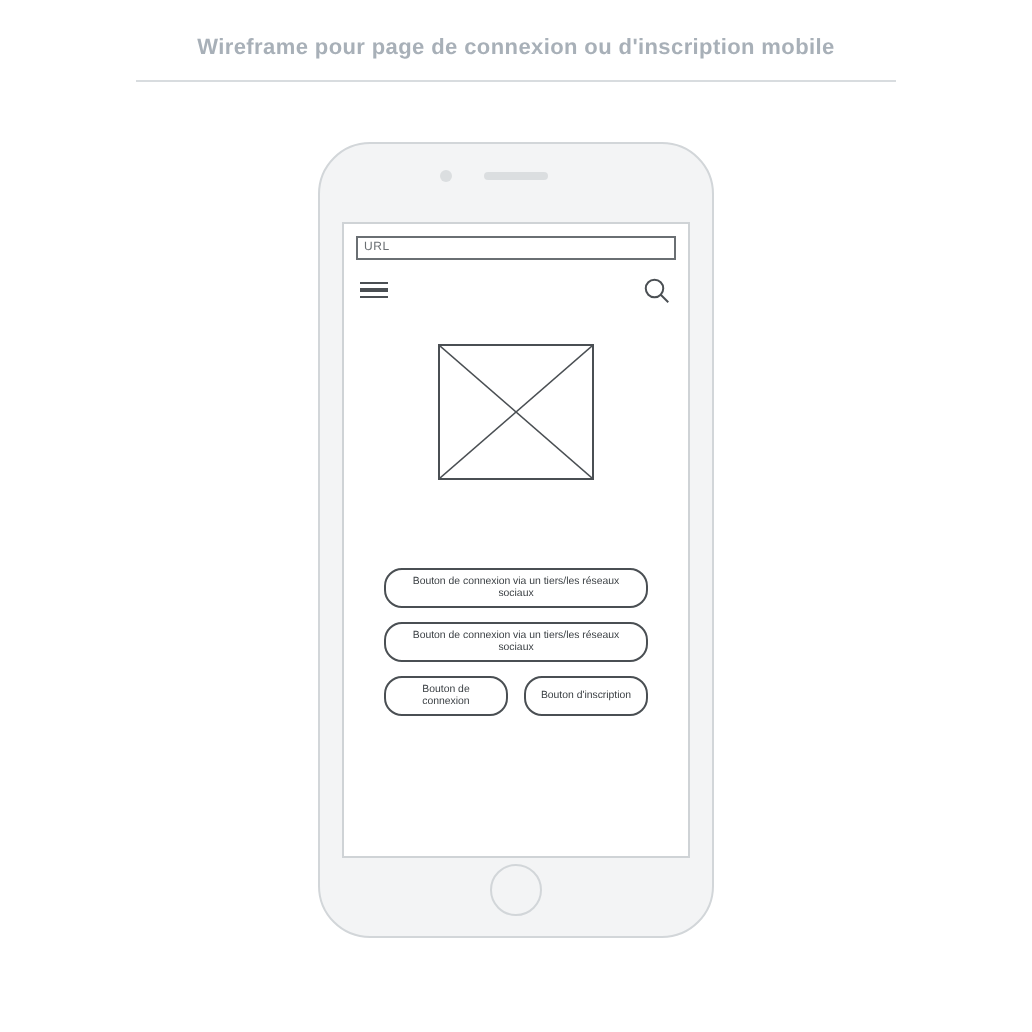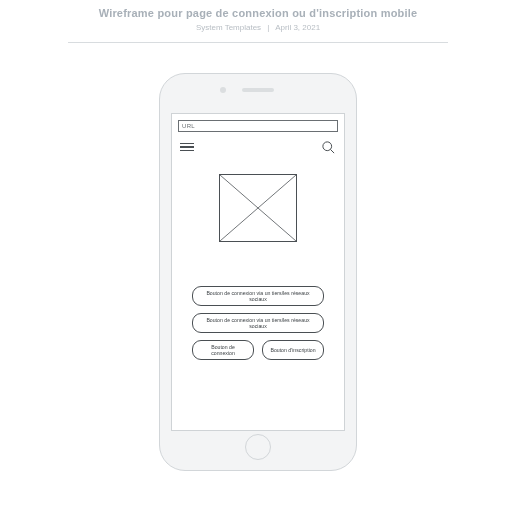--- a/index.html
+++ b/index.html
@@ -7,21 +7,21 @@
     width: 516px;
     height: 516px;
     background: #ffffff;
     font-family: -apple-system, BlinkMacSystemFont, "Segoe UI", Arial, sans-serif;
     display: flex;
     flex-direction: column;
     align-items: center;
   }
   .header {
     text-align: center;
-    padding-top: 7px;
+    padding-top: 18px;
     width: 100%;
   }
   .title {
     font-size: 11px;
     font-weight: 600;
     color: #a8b0b8;
     letter-spacing: 0.2px;
   }
   .subtitle {
     font-size: 8px;
@@ -167,25 +167,20 @@
   .pill.half {
     width: 62px;
     height: 20px;
   }
 </style>
 </head>
 <body>
 
 <div class="header">
   <div class="title">Wireframe pour page de connexion ou d'inscription mobile</div>
-  <div class="subtitle">
-    <span>System Templates</span>
-    <span class="sep">|</span>
-    <span>April 3, 2021</span>
-  </div>
   <div class="rule"></div>
 </div>
 
 <div class="phone-wrap">
   <div class="phone">
     <div class="camera"></div>
     <div class="speaker"></div>
     <div class="home-btn"></div>
 
     <div class="screen">

